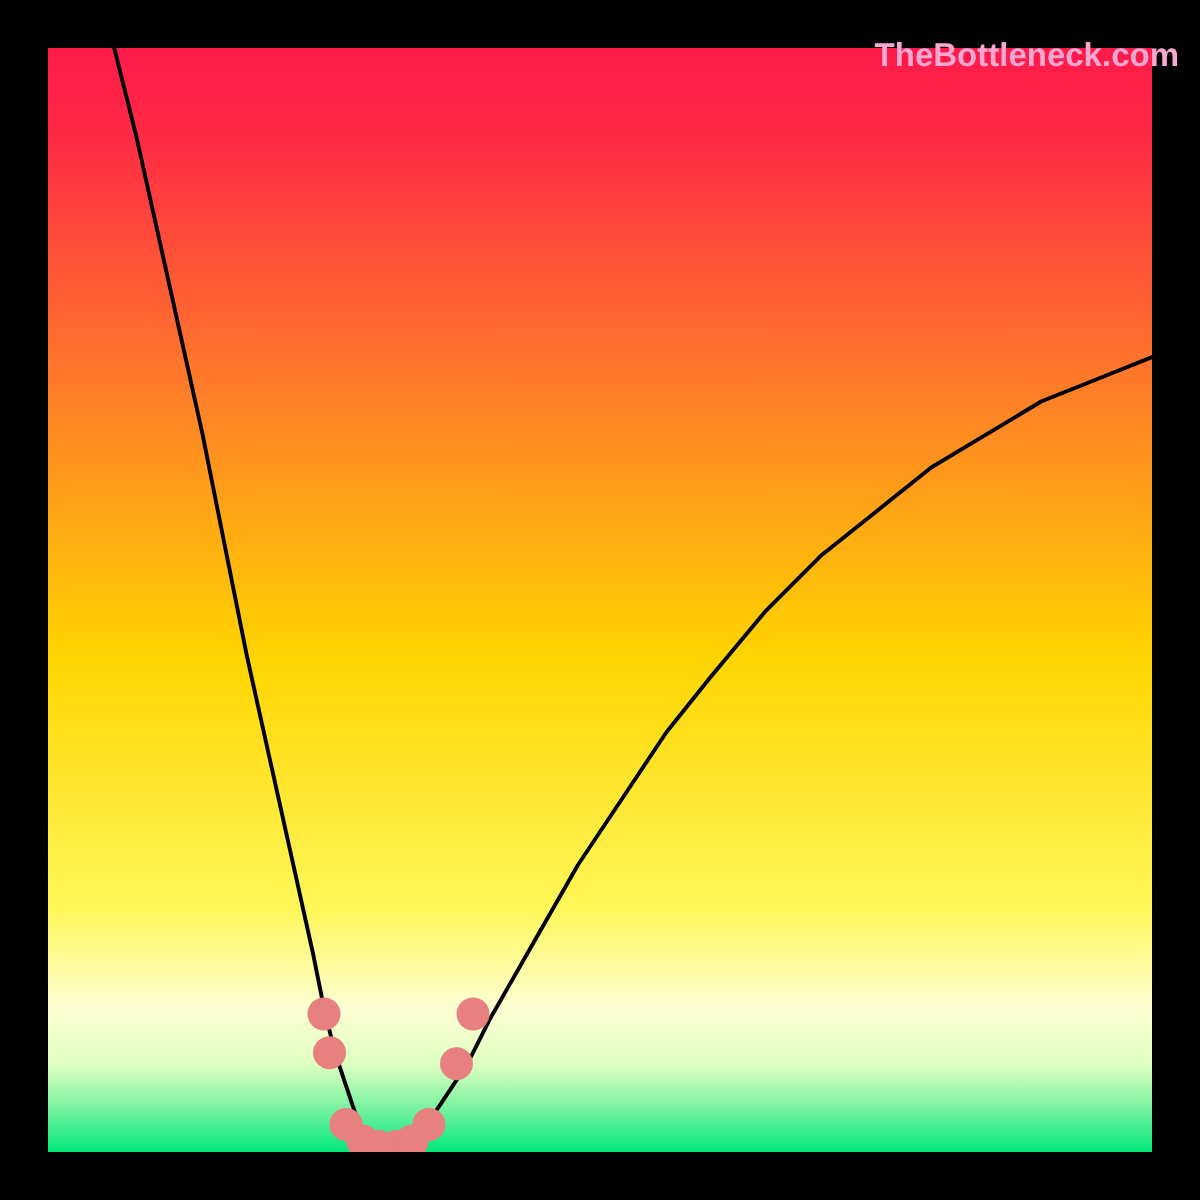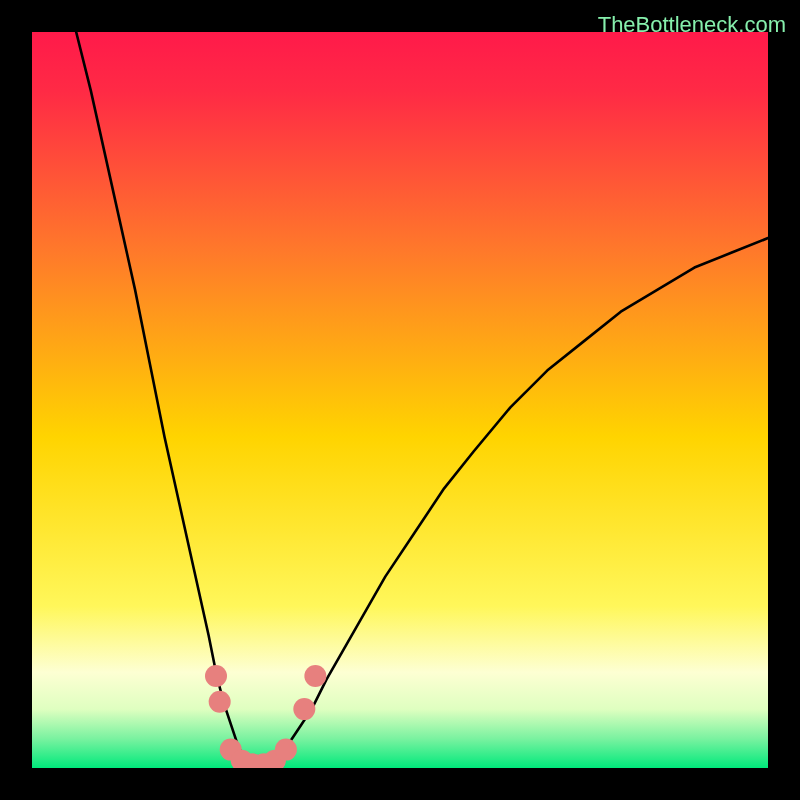--- a/index.html
+++ b/index.html
@@ -5,25 +5,25 @@
   * { margin: 0; padding: 0; box-sizing: border-box; }
   body {
     width: 800px;
     height: 800px;
     background: #000;
     position: relative;
     font-family: Arial, Helvetica, sans-serif;
   }
   .attribution {
     position: absolute;
-    top: 12px;
+    top: 24px;
     right: 14px;
-    color: #86efac;
+    color: #f9a8d4;
     font-size: 22px;
-    font-weight: 400;
+    font-weight: 700;
     z-index: 10;
   }
   .plot-frame {
     position: absolute;
     top: 32px;
     left: 32px;
     width: 736px;
     height: 736px;
     background: #000;
   }

